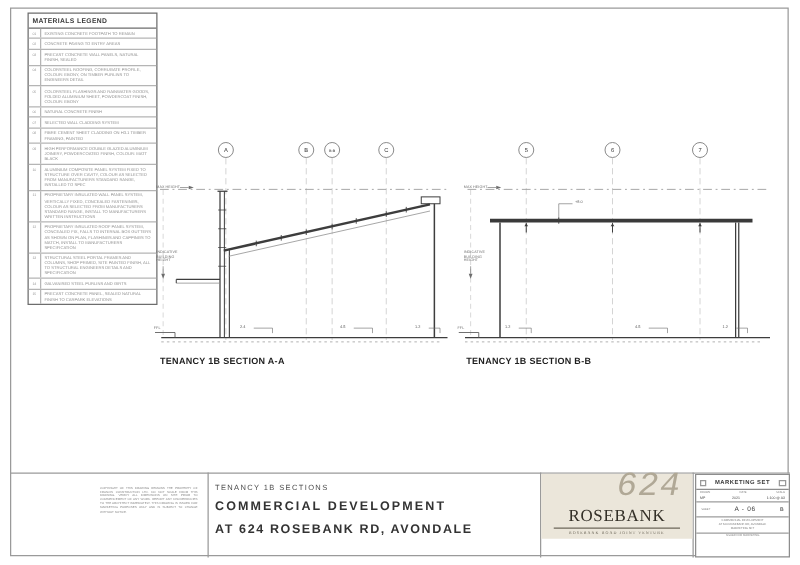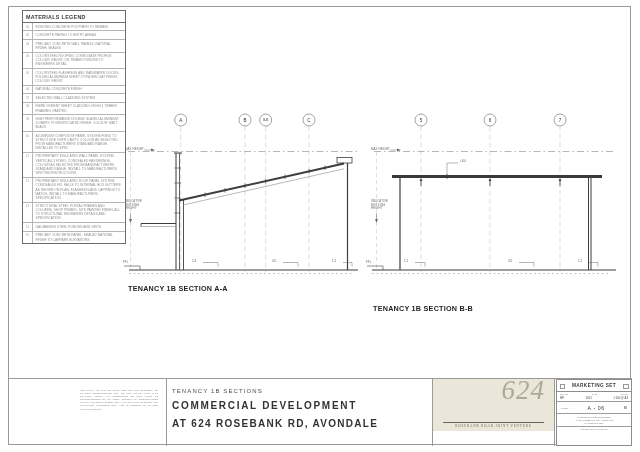--- a/index.html
+++ b/index.html
@@ -42,21 +42,21 @@
   .disclaimer{position:absolute;left:80px;top:389px;width:78px;font-size:2.4px;line-height:3.1px;
         color:#8a8a8a;text-align:justify;}
 
   .tb-subtitle{position:absolute;left:172px;top:388px;font-size:6px;letter-spacing:1.1px;color:#4c4c4c;}
   .tb-title1{position:absolute;left:172px;top:400px;font-size:10px;letter-spacing:1.7px;
         font-weight:600;color:#333;}
   .tb-title2{position:absolute;left:172px;top:418px;font-size:10px;letter-spacing:1.3px;
         font-weight:600;color:#333;}
 
   .rosebank{position:absolute;left:433px;top:379px;width:121px;height:52px;background:#ebe6da;}
-  .rb-624{position:absolute;right:9px;top:-4px;font-family:Liberation Serif, serif;
+  .rb-624{position:absolute;right:9px;top:-4px;font-family:Liberation Mono, monospace;
         font-style:italic;font-size:27px;color:#b0a896;letter-spacing:1px;}
   .rb-name{position:absolute;left:0;top:26px;width:100%;text-align:center;
         font-family:"Liberation Serif", serif;font-size:13.5px;color:#332f27;letter-spacing:0.6px;}
   .rb-rule{position:absolute;left:10px;top:42.5px;width:101px;border-top:0.5px solid #6d675a;}
   .rb-caption{position:absolute;left:0;top:44.5px;width:100%;text-align:center;font-size:3.2px;
         letter-spacing:0.9px;color:#6d675a;font-family:"Liberation Serif", serif;}
 
   .issue{position:absolute;left:556px;top:379px;width:76px;height:67px;border:0.7px solid #8d8d8d;
         box-sizing:border-box;background:#fff;}
   .is-header{position:relative;height:11px;border-bottom:0.6px solid #8d8d8d;
@@ -308,36 +308,37 @@
   <div class="lbl" style="left:371px;top:200px;">
     <span style="display:block">INDICATIVE</span>
     <span style="display:block">BUILDING</span>
     <span style="display:block">HEIGHT</span>
   </div>
   <div class="lbl" style="left:366px;top:261px;">FFL</div>
   <div class="dim" style="left:460px;top:159px;">+8.0</div>
   <div class="dim" style="left:404px;top:258.5px;">1.2</div>
   <div class="dim" style="left:508px;top:258.5px;">4.5</div>
   <div class="dim" style="left:578px;top:258.5px;">1.2</div>
-  <div class="sec-title" style="left:373px;top:284px;margin-top:20px;">TENANCY 1B SECTION B-B</div>
+  <div class="sec-title" style="left:373px;top:284px;">TENANCY 1B SECTION B-B</div>
 
   <div class="tb-line-h"></div>
   <div class="tb-v" style="left:166px;"></div>
   <div class="tb-v" style="left:432px;"></div>
   <div class="tb-v" style="left:554px;"></div>
 
 
   <div class="disclaimer">COPYRIGHT OF THIS DRAWING REMAINS THE PROPERTY OF FRANCIS CONSTRUCTION LTD. DO NOT SCALE FROM THIS DRAWING. VERIFY ALL DIMENSIONS ON SITE PRIOR TO COMMENCEMENT OF ANY WORK. REPORT ANY DISCREPANCIES TO THE ARCHITECT IMMEDIATELY. THIS DRAWING IS ISSUED FOR MARKETING PURPOSES ONLY AND IS SUBJECT TO CHANGE WITHOUT NOTICE.</div>
 
   <div class="tb-subtitle">TENANCY 1B SECTIONS</div>
   <div class="tb-title1">COMMERCIAL DEVELOPMENT</div>
   <div class="tb-title2">AT 624 ROSEBANK RD, AVONDALE</div>
 
   <div class="rosebank">
     <div class="rb-624">624</div>
+    <div class="rb-name">ROSEBANK</div>
     <div class="rb-rule"></div>
     <div class="rb-caption">ROSEBANK ROAD JOINT VENTURE</div>
   </div>
 
   <div class="issue">
     <div class="is-header">
       <span class="is-sq" style="left:2.5px;"></span>
       <span>MARKETING SET</span>
       <span class="is-sq" style="right:2.5px;"></span>
     </div>

